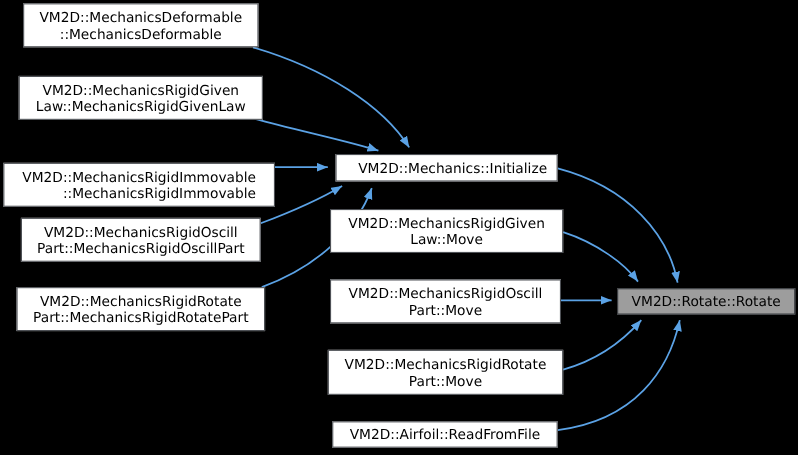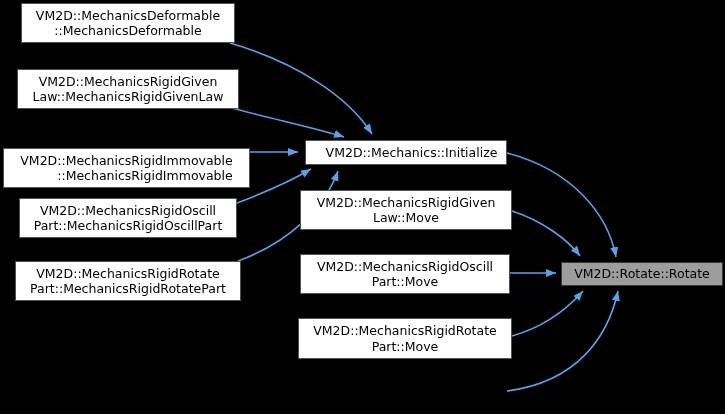--- a/index.html
+++ b/index.html
@@ -85,16 +85,17 @@
 
   <div class="node" style="left:300px;top:190px;width:212px;height:40px;">VM2D::MechanicsRigidGiven
 Law::Move</div>
 
   <div class="node" style="left:300px;top:254px;width:210px;height:40px;">VM2D::MechanicsRigidOscill
 Part::Move</div>
 
   <div class="node" style="left:298px;top:318px;width:214px;height:41px;">VM2D::MechanicsRigidRotate
 Part::Move</div>
 
+  <div class="node" style="left:302px;top:383px;width:205px;height:24px;">VM2D::Airfoil::ReadFromFile</div>
 
   <div class="node target" style="left:561px;top:262px;width:162px;height:24px;">VM2D::Rotate::Rotate</div>
 
 </div>
 
 </body></html>

